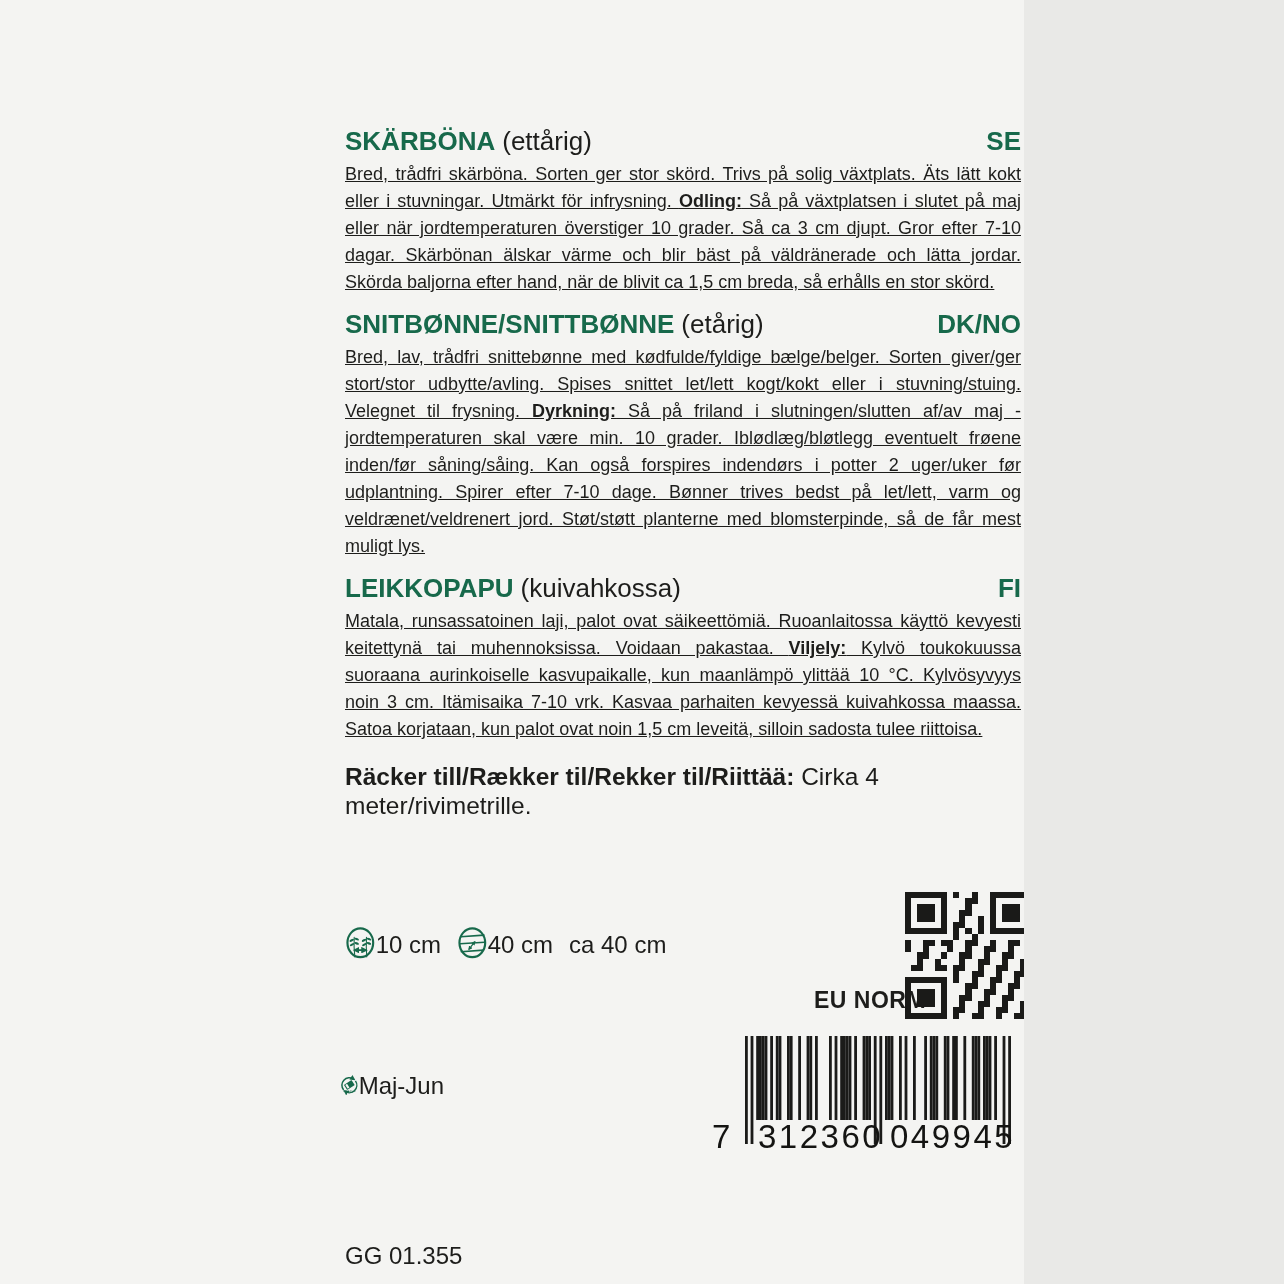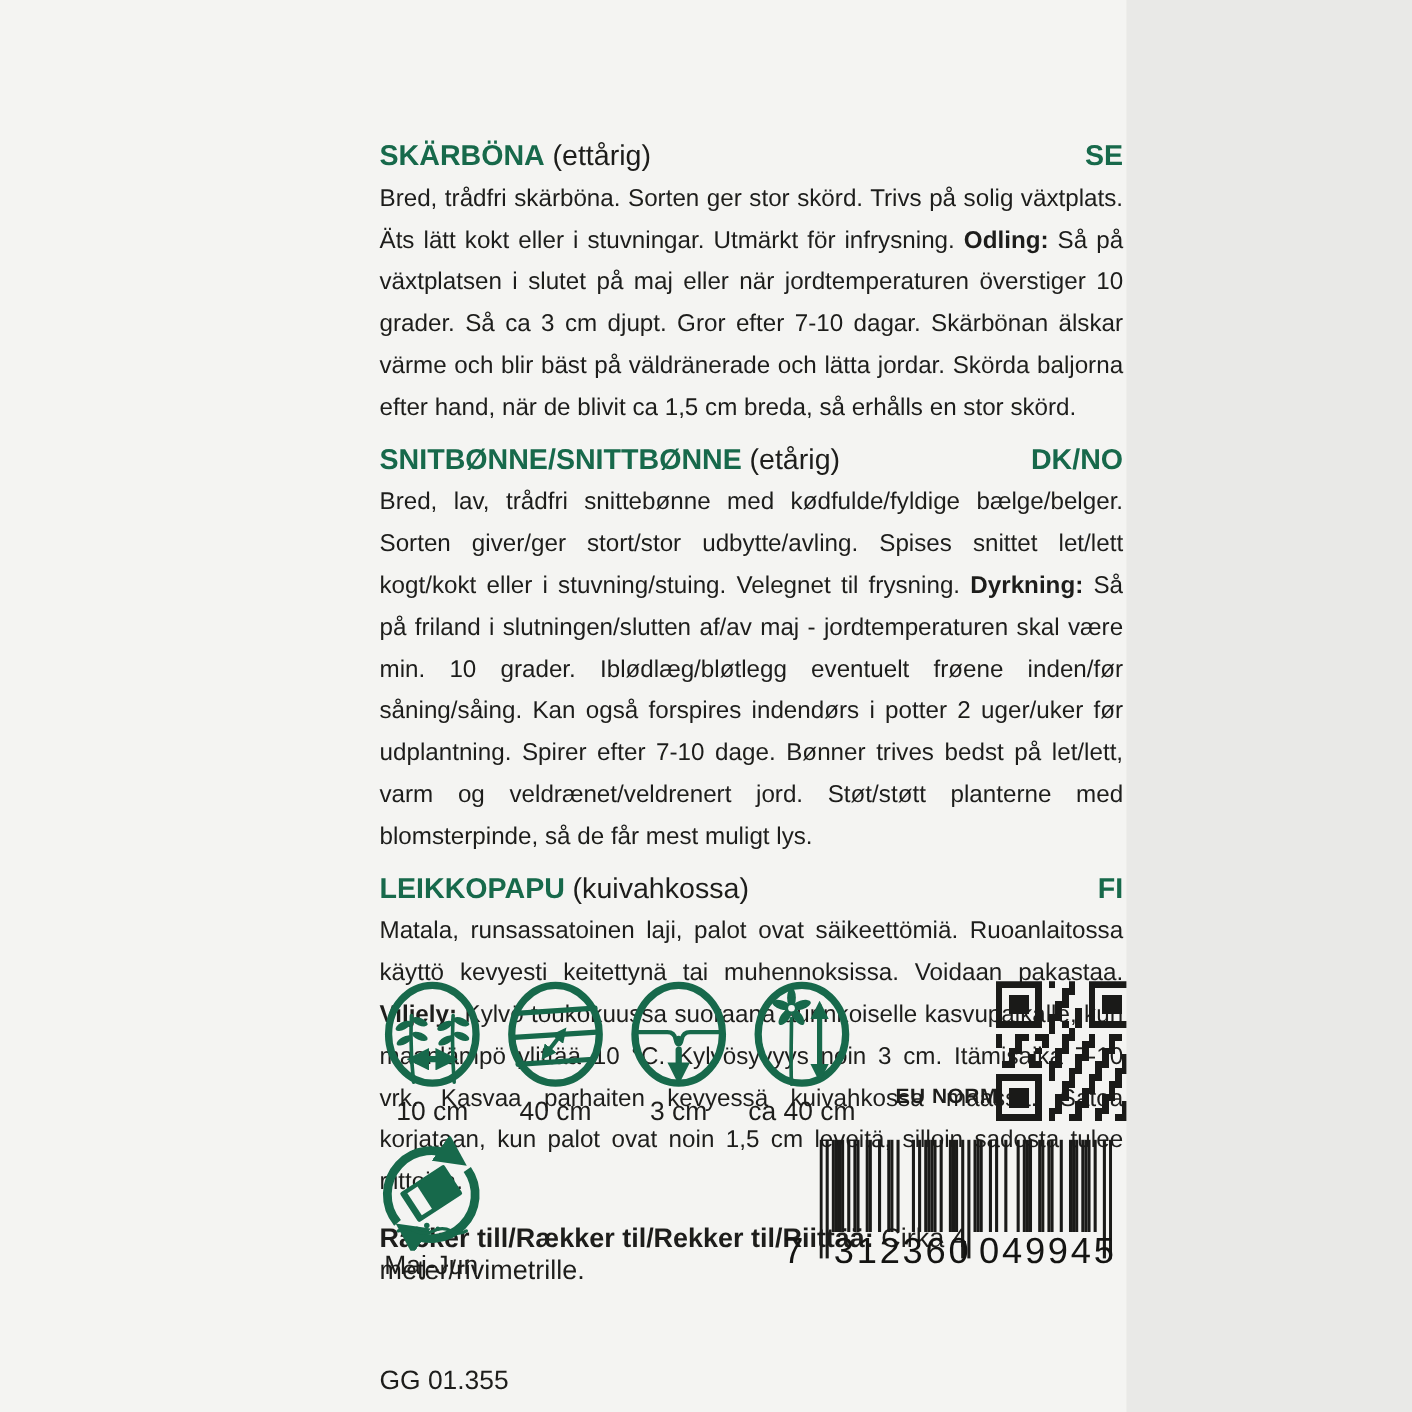--- a/index.html
+++ b/index.html
@@ -8,32 +8,32 @@
         font-family:"Liberation Sans", sans-serif;color:var(--ink);}
   
   .text-col{position:absolute;left:345px;top:126px;width:676px;}
   section{margin-bottom:13px;}
   .sec-head{display:flex;justify-content:space-between;align-items:baseline;
             font-size:26px;line-height:31px;margin-bottom:4px;}
   .sec-title{white-space:nowrap;}
   .sec-title b{color:var(--green);font-weight:bold;}
   .sec-title .sub{color:var(--ink);font-weight:normal;margin-left:7px;}
   .sec-region{color:var(--green);font-weight:bold;}
-  .sec-body{margin:0;font-size:22px;line-height:38px;text-align:justify;color:var(--ink);}
+  .sec-body{margin:0;font-size:18px;line-height:27px;text-align:justify;color:var(--ink);text-decoration:underline;}
   .sec-body b{font-weight:bold;}
   .yield{margin:19px 0 0 0;font-size:24.5px;line-height:29px;}
   .yield b{font-weight:bold;}
   
   .icons-row1{position:absolute;left:345px;top:891px;display:flex;gap:16px;}
   .icons-row2{position:absolute;left:340px;top:1033px;display:flex;gap:34px;}
-  .icon-col{margin:0;width:96px;display:flex;flex-direction:column;align-items:center;}
+  .icon-col{margin:0;width:96px;display:flex;flex-direction:row;align-items:center;}
   .icons-row2 .icon-col{width:104px;}
   .icon-col svg{display:block;}
   .icon-col figcaption{font-size:24px;line-height:26px;margin-top:1px;text-align:center;white-space:nowrap;}
-  .eu-norm{position:absolute;left:814px;top:987px;font-size:19px;font-weight:bold;letter-spacing:.5px;}
+  .eu-norm{position:absolute;left:814px;top:987px;font-size:23px;font-weight:bold;letter-spacing:.5px;}
   .qr{position:absolute;left:905px;top:892px;}
   
   .barcode{position:absolute;left:712px;top:1036px;width:305px;height:118px;}
   .barcode svg{position:absolute;left:33px;top:0;}
   .bc-digits{position:absolute;left:0;top:84px;width:305px;height:34px;
              font-size:33px;line-height:34px;color:#141412;}
   .bc-digits span{position:absolute;top:0;letter-spacing:2.5px;}
   .bc-d0{left:0;}
   .bc-d1{left:46px;}
   .bc-d2{left:178px;}
@@ -115,29 +115,20 @@
       <svg width="96" height="106" viewBox="0 0 100 112">
         <ellipse class="ring" cx="50" cy="52" rx="42" ry="47"></ellipse>
         <path class="stk" d="M12 32 L88 27" stroke-width="5"></path>
         <path class="stk" d="M10 55 L90 50" stroke-width="5"></path>
         <path class="stk" d="M14 81 L86 76" stroke-width="5"></path>
         <line class="stk" x1="40" y1="72" x2="57" y2="50" stroke-width="4" marker-start="url(#ah)" marker-end="url(#ah)"></line>
       </svg>
       <figcaption>40 cm</figcaption>
     </figure>
 
-    <figure class="icon-col">
-      <svg width="96" height="106" viewBox="0 0 100 112">
-        <ellipse class="ring" cx="50" cy="52" rx="42" ry="47"></ellipse>
-        <path class="stk" d="M9 50 H39 Q46 50 47 57 Q48 62 50 62 Q52 62 53 57 Q54 50 61 50 H91" stroke-width="4"></path>
-        <circle cx="50" cy="56.5" r="3" class="grn"></circle>
-        <line class="stk" x1="50" y1="67" x2="50" y2="92" stroke-width="6" marker-end="url(#ah)"></line>
-      </svg>
-      <figcaption>3 cm</figcaption>
-    </figure>
 
     <figure class="icon-col">
       <svg width="96" height="106" viewBox="0 0 100 112">
         <ellipse class="ring" cx="50" cy="52" rx="42" ry="47"></ellipse>
         <ellipse class="grn" cx="40" cy="17" rx="4.2" ry="9.5"></ellipse>
         <ellipse class="grn" cx="49.5" cy="23.9" rx="4.2" ry="9.5" transform="rotate(72 49.5 23.9)"></ellipse>
         <ellipse class="grn" cx="45.9" cy="35.1" rx="4.2" ry="9.5" transform="rotate(144 45.9 35.1)"></ellipse>
         <ellipse class="grn" cx="34.1" cy="35.1" rx="4.2" ry="9.5" transform="rotate(216 34.1 35.1)"></ellipse>
         <ellipse class="grn" cx="30.5" cy="23.9" rx="4.2" ry="9.5" transform="rotate(288 30.5 23.9)"></ellipse>
         <circle cx="40" cy="27" r="3.2" fill="#f4f4f2"></circle>

